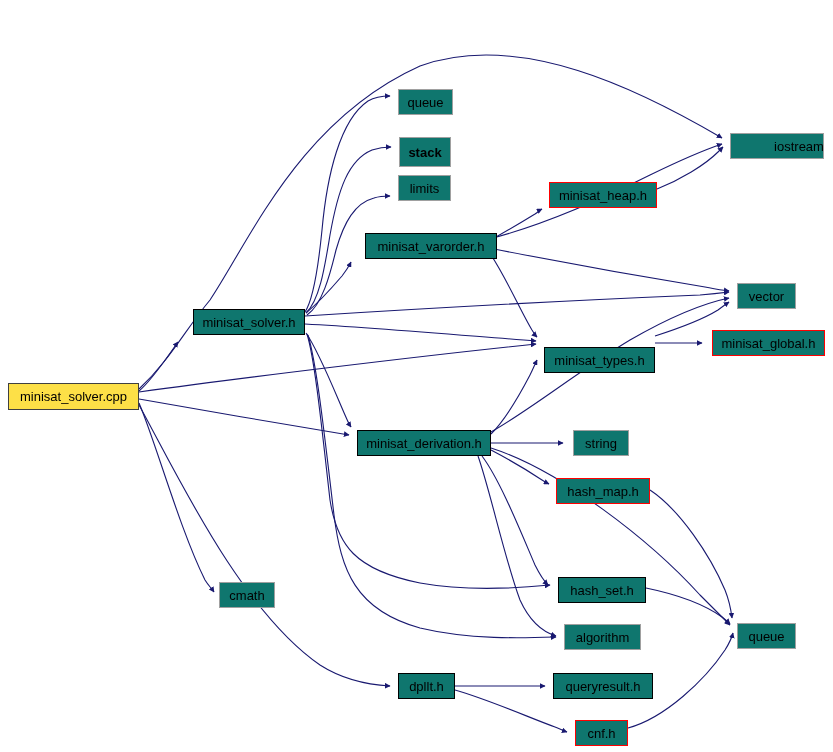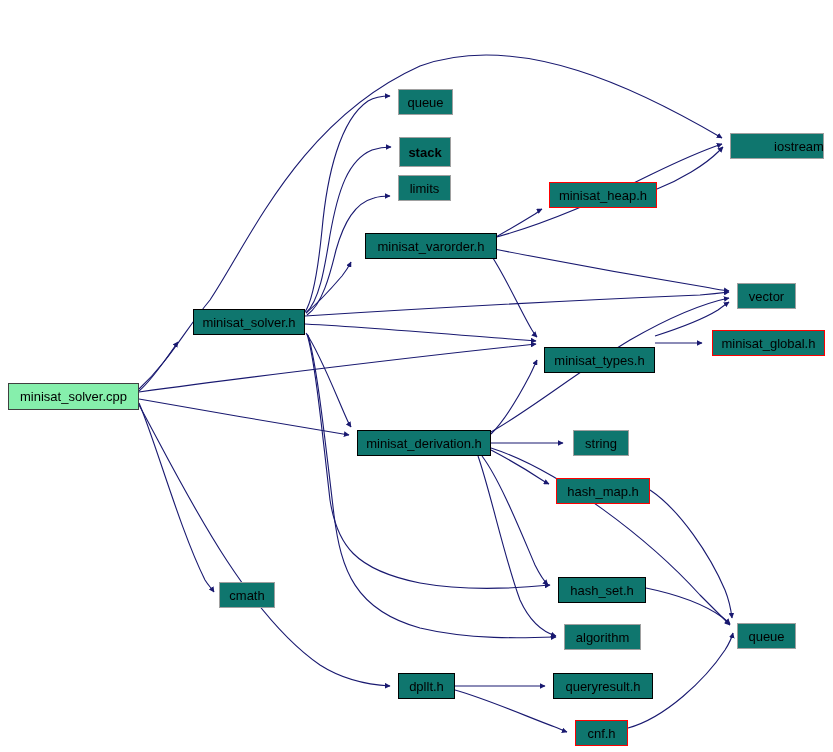--- a/index.html
+++ b/index.html
@@ -37,21 +37,21 @@
     border: 1px solid #a0a0a0;
     z-index: 5;
   }
   .node.solid-black {
     border: 1px solid #000000;
   }
   .node.solid-red {
     border: 1px solid #ff0000;
   }
   .node.root {
-    background: #86efac;
+    background: #fde047;
     border: 1px solid #404040;
   }
   .node-label {
     display: block;
     padding: 0 2px;
     transform: translateY(-0.5px);
   }
 </style>
 </head>
 <body>

